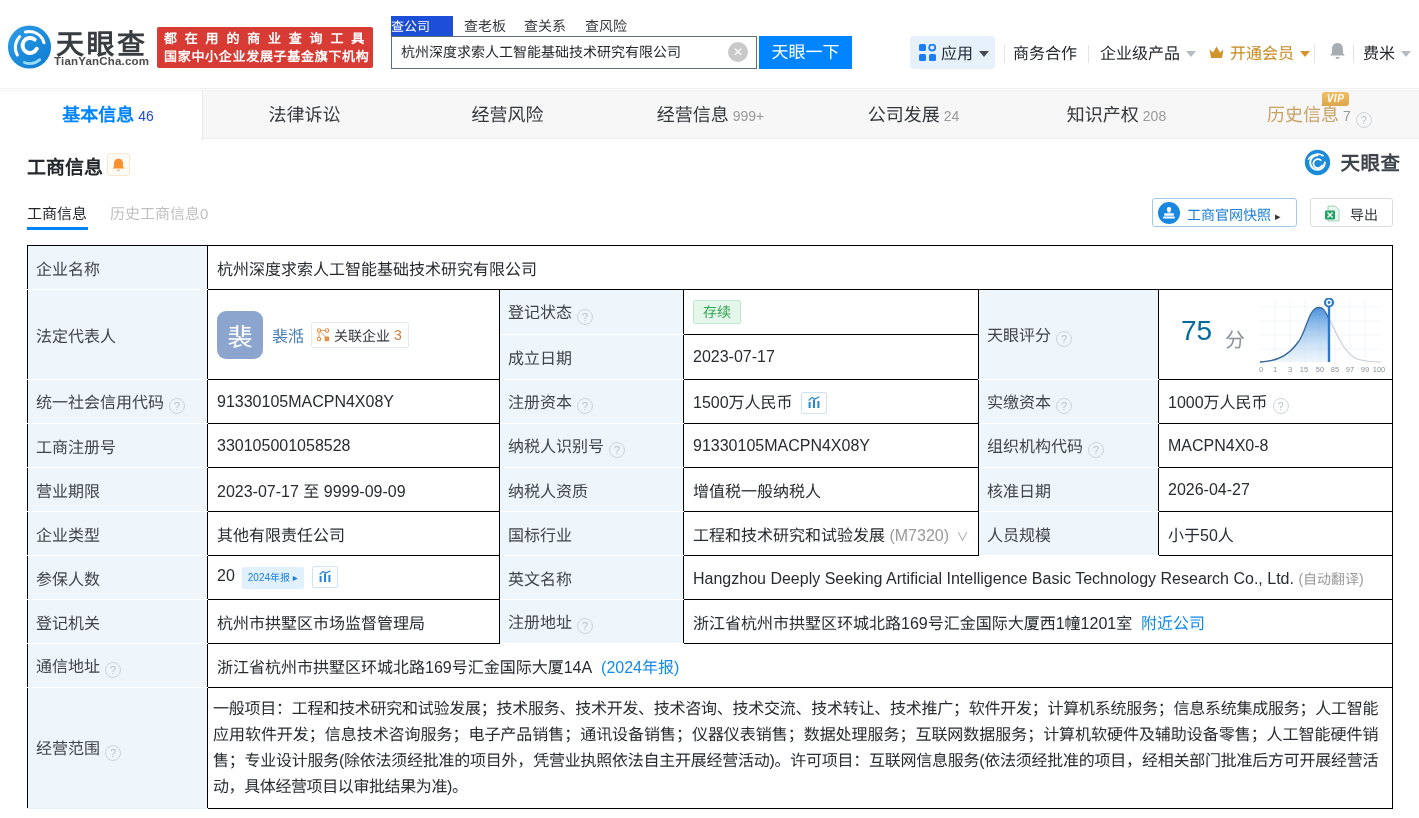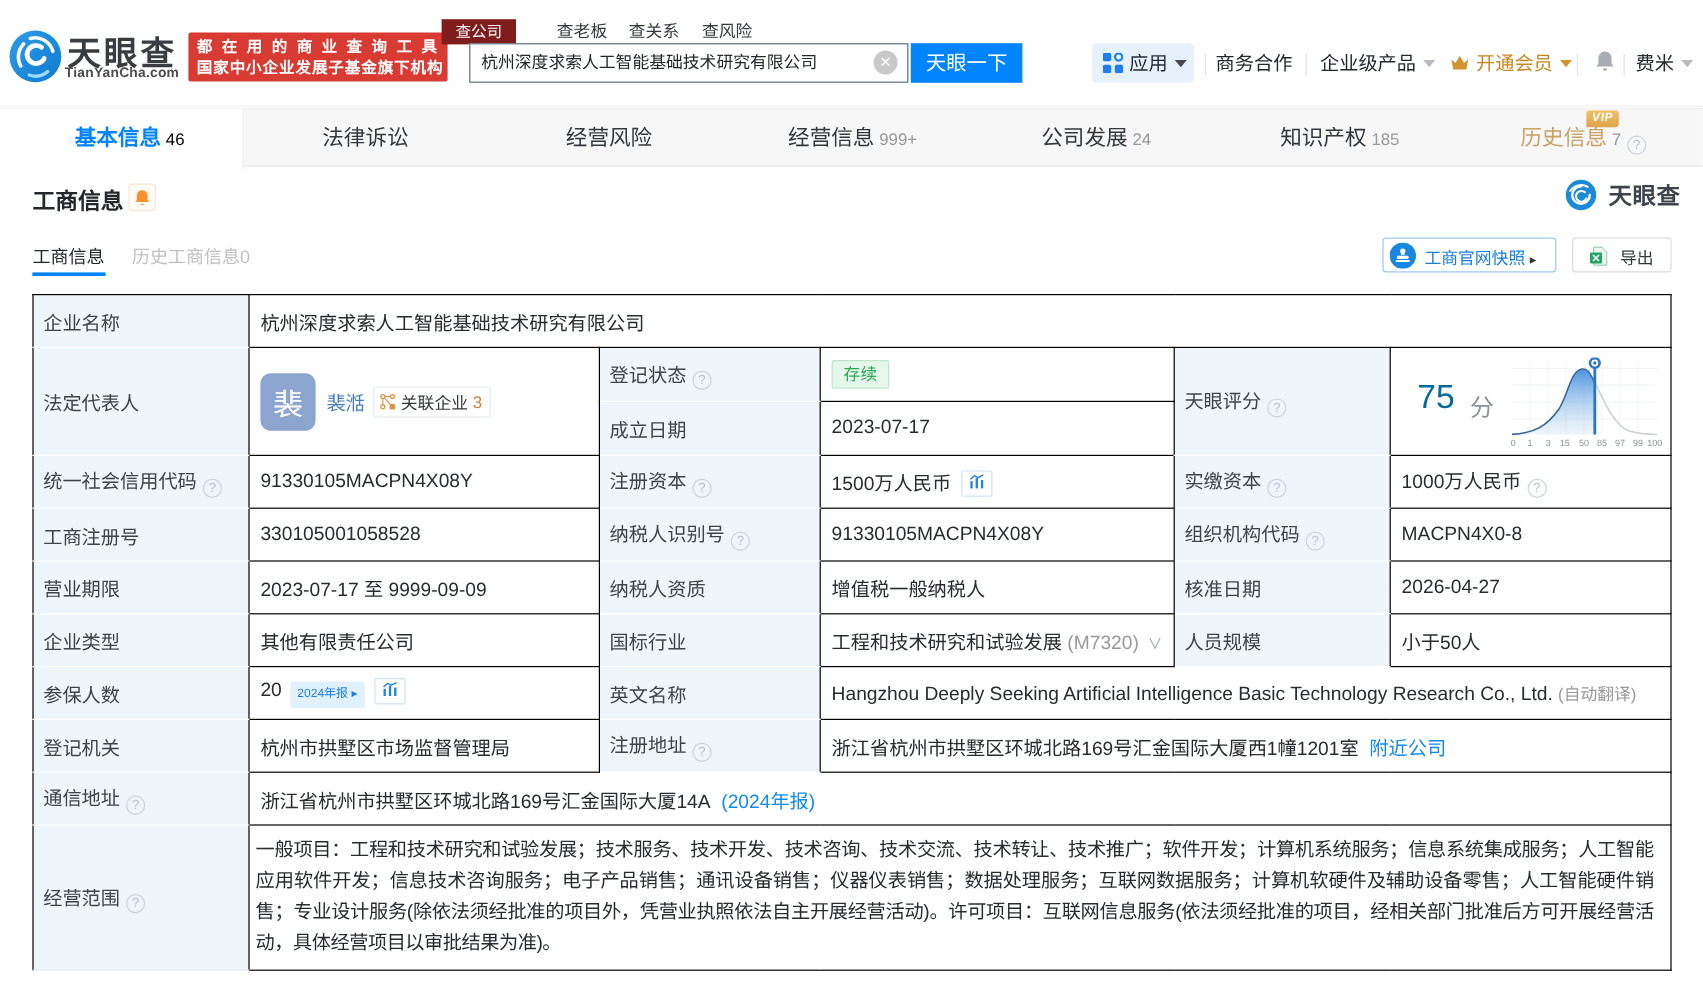--- a/index.html
+++ b/index.html
@@ -6,36 +6,36 @@
 html,body{width:1419px;height:818px;background:#fff;font-family:"Liberation Sans",sans-serif;overflow:hidden;}
 
 #header{position:absolute;left:0;top:0;width:1419px;height:89px;background:#fff;border-bottom:1px solid #f0f0f0;}
 #logo-circle{position:absolute;left:7px;top:24px;}
 #logo-tyc{position:absolute;left:56px;top:31px;font-size:28px;font-weight:700;color:#383d42;letter-spacing:2.5px;line-height:28px;}
 #logo-en{position:absolute;left:54px;top:55px;font-size:11.5px;font-weight:700;color:#4d4d4d;letter-spacing:0.2px;}
 #redbox{position:absolute;left:157px;top:27px;width:216px;height:41px;background:#d83a34;border-radius:2px;color:#fff;font-size:13px;font-weight:700;padding:3px 7px;line-height:17.5px;}
 #redbox .l1{letter-spacing:7.8px;white-space:nowrap;}
 #redbox .l2{letter-spacing:0.7px;white-space:nowrap;}
 .stab{position:absolute;top:16px;height:21px;font-size:14px;color:#34383c;line-height:21px;}
-#stab1{left:368px;width:62px;background:#7f1d1d;color:#fff;text-align:center;font-size:13px;}
+#stab1{left:391px;width:62px;background:#1d4ed8;color:#fff;font-size:13px;}
 #searchbox{position:absolute;left:391px;top:36px;width:366px;height:33px;background:#fff;border:1px solid #5d6f7b;font-size:14px;color:#24282c;line-height:31px;padding-left:9px;}
 #clearx{position:absolute;left:728px;top:42px;width:20px;height:20px;border-radius:50%;background:#c9c9c9;color:#fff;text-align:center;line-height:20px;font-size:12px;}
 #searchbtn{position:absolute;left:759px;top:36px;width:93px;height:33px;background:#0084ff;color:#fff;font-size:17px;text-align:center;line-height:33px;}
 #appbtn{position:absolute;left:910px;top:36px;width:85px;height:33px;background:#e7f1fc;border-radius:4px;}
 .navtxt{position:absolute;top:42px;font-size:16px;color:#24292e;white-space:nowrap;line-height:24px;}
 .navdiv{position:absolute;top:45px;height:18px;width:1px;background:#e3e3e3;}
 .caret{display:inline-block;width:0;height:0;border-left:5px solid transparent;border-right:5px solid transparent;border-top:6px solid #454a50;vertical-align:middle;margin-left:6px;margin-bottom:2px;}
 .caret.gray{border-top-color:#b6bcc2;}
 .caret.orange{border-top-color:#d2952e;}
 
 #tabbar{position:absolute;left:0;top:90px;width:1419px;height:49px;background:#f7f7f7;border-bottom:1px solid #ececec;border-top:1px solid #f1f1f1;}
 .mtab{position:absolute;top:0;height:49px;line-height:49px;text-align:center;font-size:18px;color:#34383c;width:203px;}
 .mtab .cnt{font-size:14px;color:#999;margin-left:4px;}
 #mtab0{left:0;background:#fff;color:#0084ff;font-weight:700;border-right:1px solid #ececec;height:50px;text-indent:14px;}
-#mtab0 .cnt{color:#000000;font-weight:400;}
+#mtab0 .cnt{color:#1d4ed8;font-weight:400;}
 
 #sectitle{position:absolute;left:27px;top:152px;font-size:19px;font-weight:700;color:#24282c;}
 #bellbox{position:absolute;left:107px;top:153px;width:23px;height:23px;background:#fefaf4;border:1px solid #f7e8d2;border-radius:3px;text-align:center;}
 #wmark{position:absolute;left:1304px;top:147px;white-space:nowrap;}
 #subtab1{position:absolute;left:27px;top:202px;font-size:15px;color:#24282c;}
 #subtab1u{position:absolute;left:27px;top:227px;width:61px;height:3px;background:#0084ff;}
 #subtab2{position:absolute;left:110px;top:202px;font-size:15px;color:#c0c0c0;}
 #snapbtn{position:absolute;left:1152px;top:198px;width:145px;height:29px;border:1px solid #9ec9ee;border-radius:3px;background:#fff;}
 #snapbtn .txt{position:absolute;left:34px;top:5px;font-size:14px;color:#1a7edb;}
 #exportbtn{position:absolute;left:1310px;top:198px;width:83px;height:29px;border:1px solid #dcdcdc;border-radius:3px;background:#fff;}
@@ -104,21 +104,21 @@
   </svg>
   <div class="navdiv" style="left:1353px;"></div>
   <div class="navtxt" style="left:1363px;">费米<span class="caret gray"></span></div>
 </div>
 <div id="tabbar">
   <div class="mtab" id="mtab0">基本信息<span class="cnt">46</span></div>
   <div class="mtab" style="left:203px;">法律诉讼</div>
   <div class="mtab" style="left:406px;">经营风险</div>
   <div class="mtab" style="left:609px;">经营信息<span class="cnt">999+</span></div>
   <div class="mtab" style="left:812px;">公司发展<span class="cnt">24</span></div>
-  <div class="mtab" style="left:1015px;">知识产权<span class="cnt">185</span></div>
+  <div class="mtab" style="left:1015px;">知识产权<span class="cnt">208</span></div>
   <div class="mtab" style="left:1218px;color:#c9a265;">历史信息<span class="cnt">7</span><span class="qm" style="background:transparent;">?</span>
     <div style="position:absolute;left:104px;top:1px;width:27px;height:14px;background:linear-gradient(180deg,#f0c066,#dda64a);border-radius:3px 3px 3px 0;color:#fff;font-size:10px;font-weight:700;font-style:italic;line-height:14px;text-align:center;letter-spacing:0.5px;">VIP</div>
   </div>
 </div>
 <div id="sectitle">工商信息</div>
 <div id="bellbox"><svg width="13" height="15" viewBox="0 0 13 15" style="margin-top:4px;">
   <path d="M6.5 0.5 C3.6 0.5 2 2.7 2 5.3 L2 8.6 L0.8 10.4 L12.2 10.4 L11 8.6 L11 5.3 C11 2.7 9.4 0.5 6.5 0.5 Z" fill="#f9912e"></path>
   <path d="M4.9 11.8 a1.7 1.7 0 0 0 3.2 0 Z" fill="#f9912e"></path>
 </svg></div>
 <div id="wmark">

